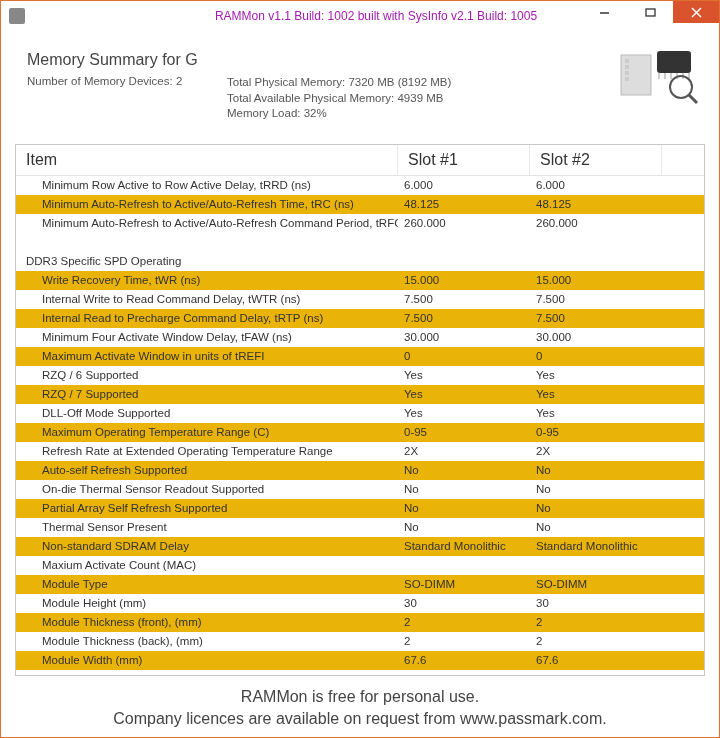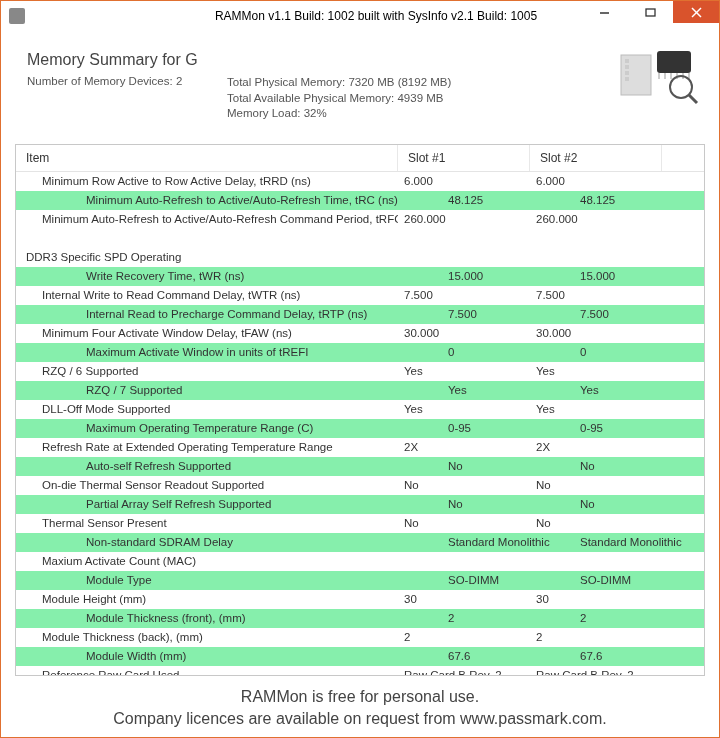--- a/index.html
+++ b/index.html
@@ -25,21 +25,21 @@
     width: 16px; height: 16px;
     margin: 0 8px;
     background: #888;
     border-radius: 2px;
     position: relative;
   }
   .titlebar .title {
     flex: 1;
     text-align: center;
     font-size: 12px;
-    color: #000000;
+    color: #a21caf;
   }
   .win-controls {
     display: flex;
     height: 22px;
     position: absolute;
     right: 0;
     top: 0;
   }
   .win-btn {
     width: 46px;
@@ -90,39 +90,39 @@
     background: #fff;
   }
   .table-scroll {
     overflow-y: scroll;
     height: 100%;
   }
   .thead {
     display: flex;
     background: #fff;
     border-bottom: 1px solid #e4e4e4;
-    font-size: 12px;
+    font-size: 16px;
     color: #333;
     position: sticky;
     top: 0;
   }
   .thead .col {
     padding: 6px 10px;
     border-right: 1px solid #e8e8e8;
   }
   .col-item { flex: 0 0 382px; }
   .col-slot { flex: 0 0 132px; }
   .tbody .row {
     display: flex;
     font-size: 11.5px;
     color: #333;
     height: 19px;
     align-items: center;
   }
-  .tbody .row.alt { background: #86efac; padding-left: 44px; }
+  .tbody .row.alt { background: #eab308; }
   .tbody .row .c1 { flex: 0 0 382px; padding-left: 26px; padding-right: 6px; white-space: nowrap; overflow: hidden; }
   .tbody .row .c2, .tbody .row .c3 { flex: 0 0 132px; padding: 0 6px; white-space: nowrap; overflow: hidden; }
   .tbody .row.section .c1 { padding-left: 10px; font-weight: normal; }
   .footer-text {
     text-align: center;
     font-size: 16px;
     color: #444;
     margin: 10px 0 10px 0;
     line-height: 1.4;
   }

